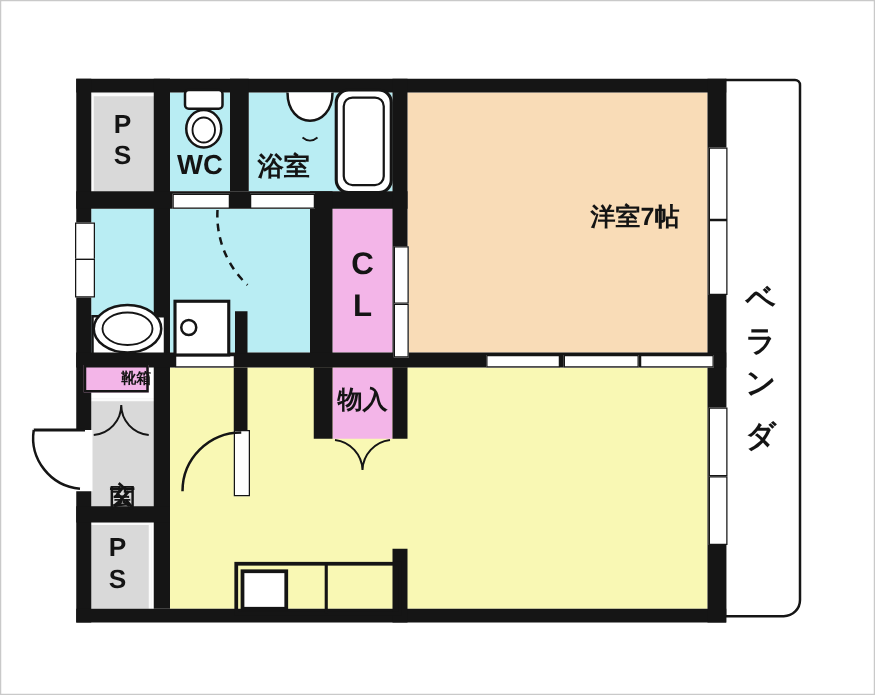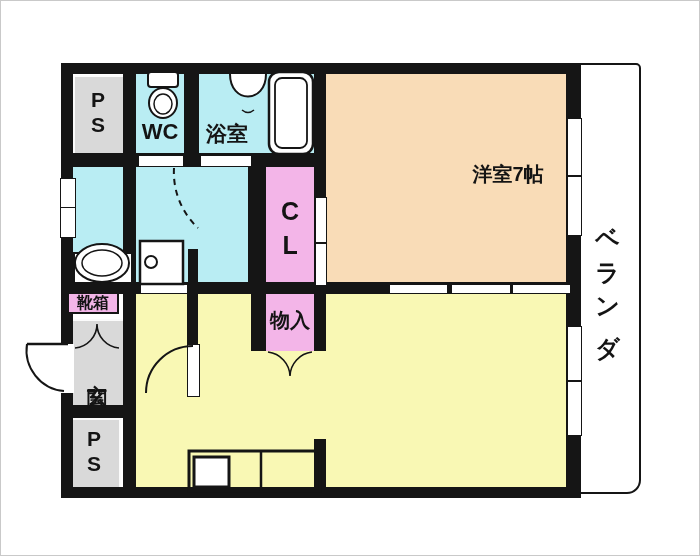--- a/index.html
+++ b/index.html
@@ -122,21 +122,21 @@
   <div class="lbl" style="left:72px;top:74px;width:49px;height:76px;font-size:21px;">
     <span class="vtext" style="letter-spacing:2px;">PS</span>
   </div>
   <div class="lbl" style="left:135px;top:116px;width:48px;height:30px;font-size:22px;text-align:center;">WC</div>
   <div class="lbl" style="left:190px;top:118px;width:72px;height:30px;font-size:21px;">浴室</div>
   <div class="lbl" style="left:265px;top:192px;width:48px;height:76px;font-size:25px;">
     <span class="vtext" style="letter-spacing:6px;">CL</span>
   </div>
   <div class="lbl" style="left:325px;top:153px;width:284px;height:40px;font-size:20px;margin-left:40px;">洋室7帖</div>
   <div class="lbl" style="left:263px;top:305px;width:52px;height:28px;font-size:20px;">物入</div>
-  <div class="lbl" style="left:66px;top:291px;width:52px;height:22px;font-size:16px;">靴箱</div>
+  <div class="lbl" style="left:82px;top:291px;width:52px;height:22px;font-size:12px;font-family:Liberation Mono, monospace;">靴箱</div>
   <div class="lbl" style="left:70px;top:342px;width:52px;height:58px;font-size:20px;">
     <span class="vtext" style="letter-spacing:4px;">玄関</span>
   </div>
   <div class="lbl" style="left:69px;top:417px;width:47px;height:67px;font-size:21px;">
     <span class="vtext" style="letter-spacing:2px;">PS</span>
   </div>
   <div class="lbl" style="left:578px;top:208px;width:58px;height:145px;font-size:24px;">
     <span class="vtext" style="letter-spacing:8px;">ベランダ</span>
   </div>
 

